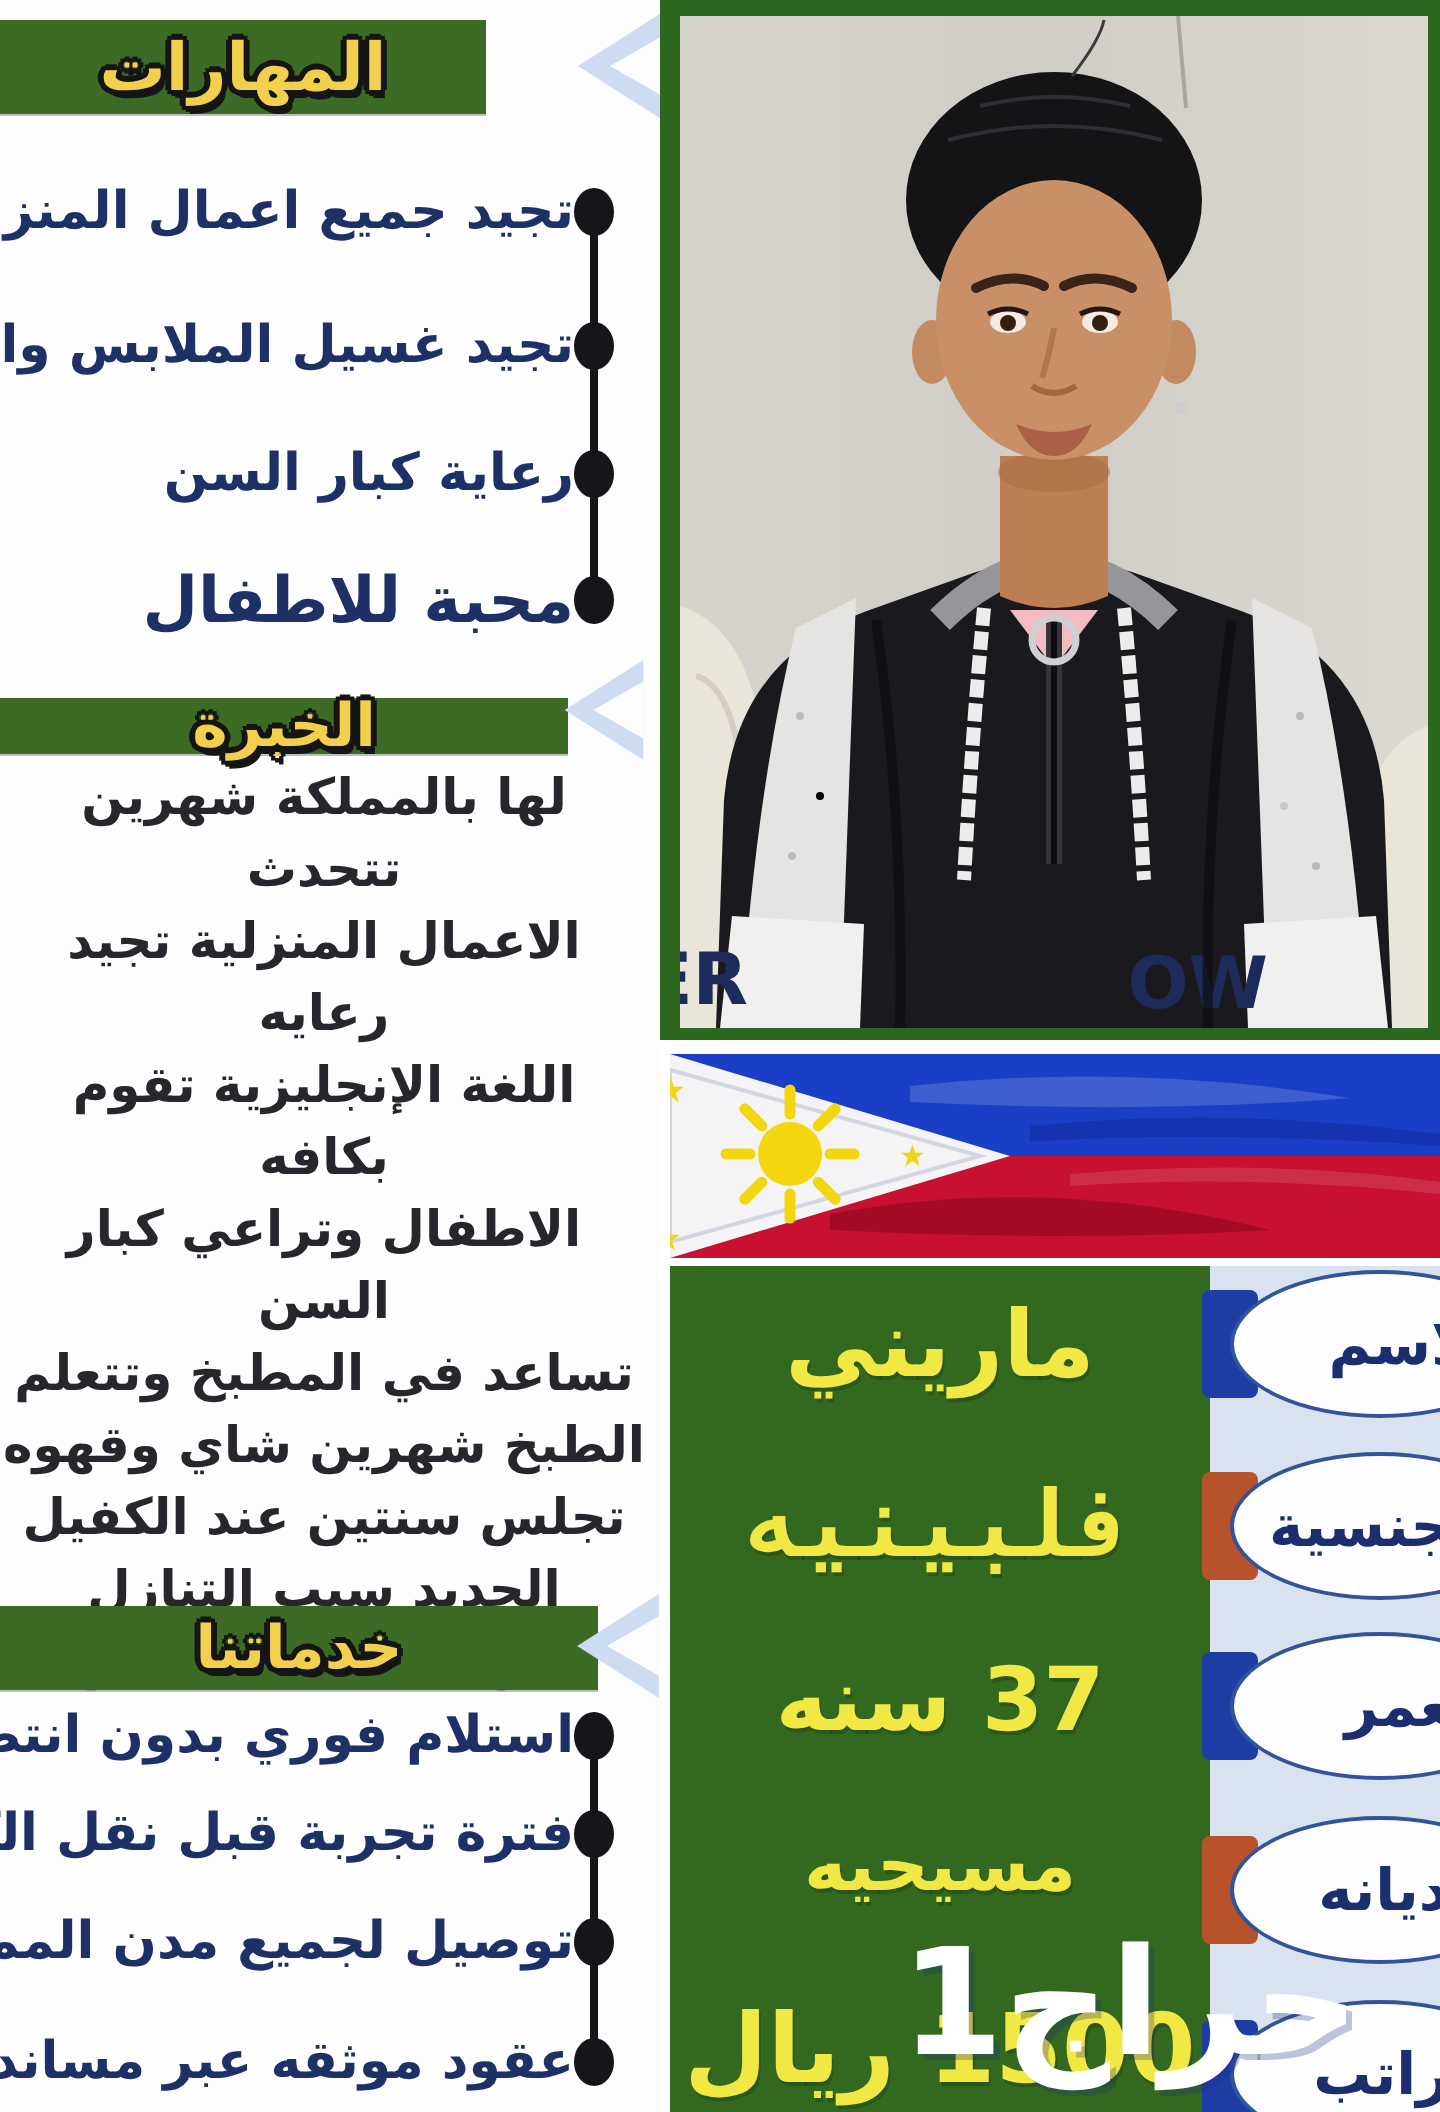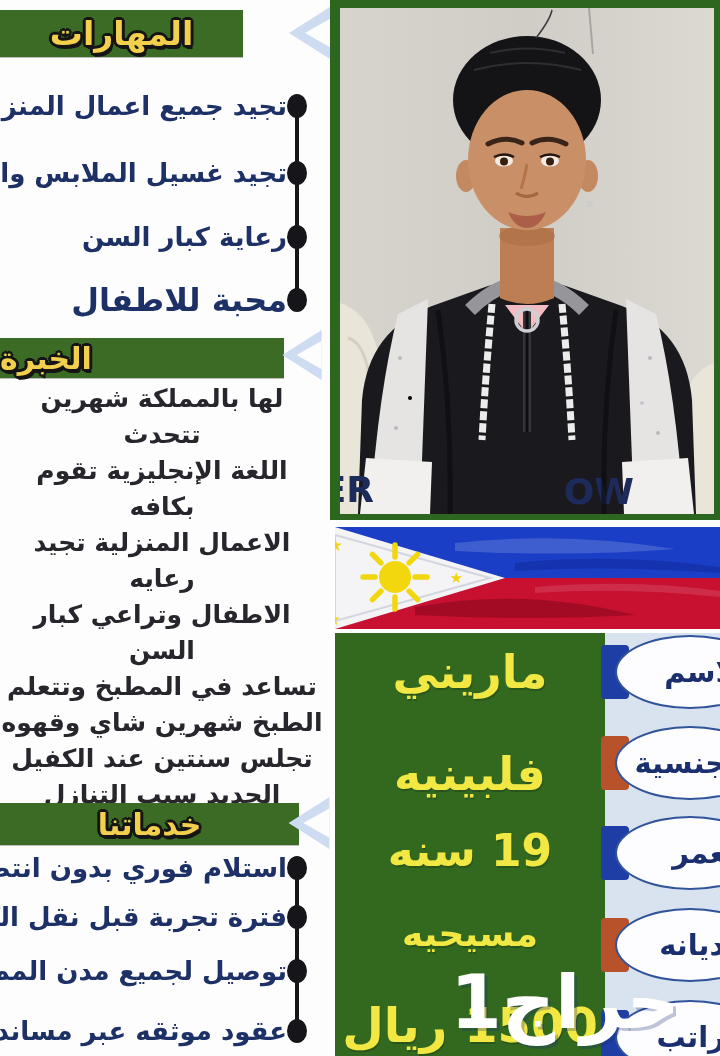--- a/index.html
+++ b/index.html
@@ -78,32 +78,32 @@
     <div class="tl-line" style="left:295px; top:106px; height:196px;"></div>
     <div class="dot" style="left:287px; top:94px;"></div>
     <div class="dot" style="left:287px; top:161px;"></div>
     <div class="dot" style="left:287px; top:225px;"></div>
     <div class="dot" style="left:287px; top:288px;"></div>
     <div class="list-item" style="top:91px;">تجيد جميع اعمال المنزل</div>
     <div class="list-item" style="top:158px;">تجيد غسيل الملابس والكوي</div>
     <div class="list-item" style="top:222px;">رعاية كبار السن</div>
     <div class="list-item" style="top:285px; font-size:32px;">محبة للاطفال</div>
 
-    <div class="banner" style="top:338px; width:284px; height:40px;justify-content:flex-end;">
+    <div class="banner" style="top:349px; width:284px; height:28px;">
       <span class="btxt" style="font-size:30px;">الخبرة</span>
     </div>
     <svg class="chev" style="left:280px; top:330px;" width="44" height="50" viewBox="0 0 44 56">
       <polygon points="44,0 44,56 0,28" fill="#cddcf0"></polygon>
       <polygon points="44,12 44,44 16,28" fill="#fdfdfe"></polygon>
     </svg>
 
     <div class="exp-block">
       <div>لها بالمملكة شهرين تتحدث</div>
+      <div>الاعمال المنزلية تجيد رعايه</div>
       <div>اللغة الإنجليزية تقوم بكافه</div>
-      <div>الاعمال المنزلية تجيد رعايه</div>
       <div>الاطفال وتراعي كبار السن</div>
       <div>تساعد في المطبخ وتتعلم</div>
       <div>الطبخ شهرين شاي وقهوه</div>
       <div>تجلس سنتين عند الكفيل</div>
       <div>الجديد سبب التنازل</div>
       <div>عوده العامله استلام</div>
     </div>
 
     <div class="banner" style="top:803px; width:299px; height:42px;">
       <span class="btxt" style="font-size:30px;">خدماتنا</span>
@@ -225,22 +225,22 @@
         <line x1="74.1" y1="35.9" x2="82.6" y2="27.4"></line>
       </g>
       <text x="8" y="24" font-size="17" fill="#f0d514" font-family="DejaVu Sans, sans-serif">★</text>
       <text x="6" y="98" font-size="17" fill="#f0d514" font-family="DejaVu Sans, sans-serif">★</text>
       <text x="128" y="56" font-size="15" fill="#f0d514" font-family="DejaVu Sans, sans-serif">★</text>
     </svg>
   </div>
 
   <div class="info-panel">
     <div class="info-val" style="top:12px; font-size:46px;">ماريني</div>
-    <div class="info-val" style="top:114px; font-size:46px;">فلبينيه</div>
-    <div class="info-val" style="top:192px; font-size:44px;">19 سنه</div>
+    <div class="info-val" style="top:102px; font-size:46px;font-family:Liberation Mono, monospace;">فلبينيه</div>
+    <div class="info-val" style="top:192px; font-size:44px;">37 سنه</div>
     <div class="info-val" style="top:280px; font-size:36px;">مسيحيه</div>
     <div class="info-val" style="top:364px; font-size:48px;">1500 ريال</div>
   </div>
 
   <div class="label-col">
     <div class="accent blue" style="top:12px;"></div>
     <div class="pill" style="top:2px;">الاسم</div>
     <div class="accent orange" style="top:103px;"></div>
     <div class="pill" style="top:93px;">الجنسية</div>
     <div class="accent blue" style="top:193px;"></div>

